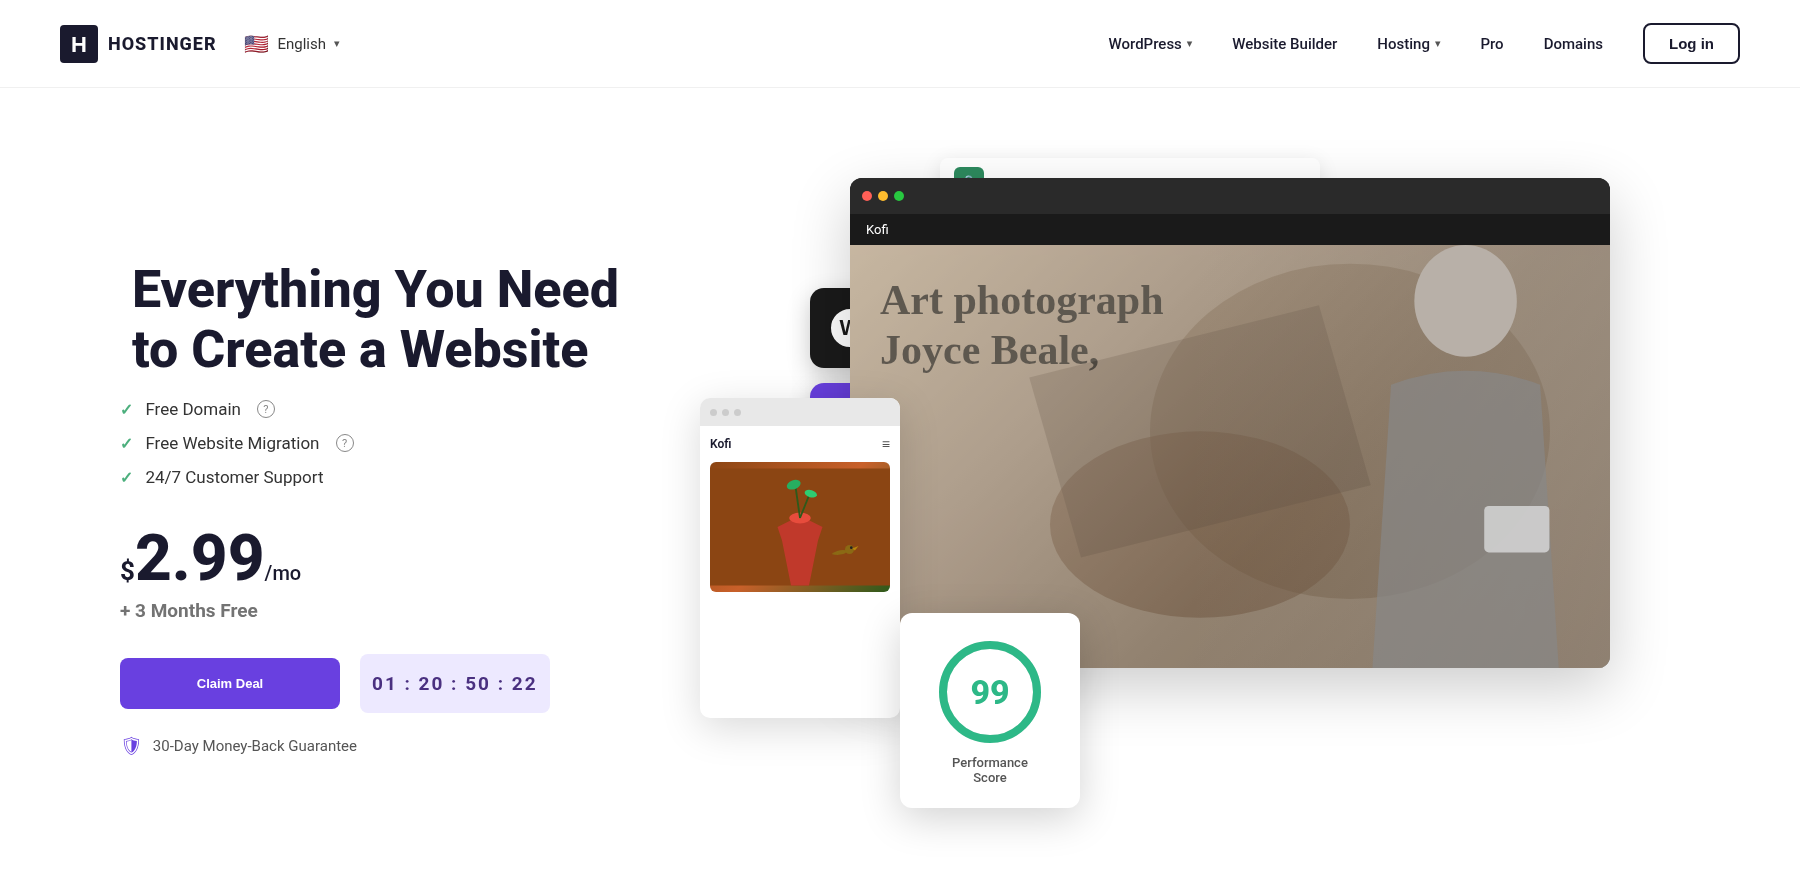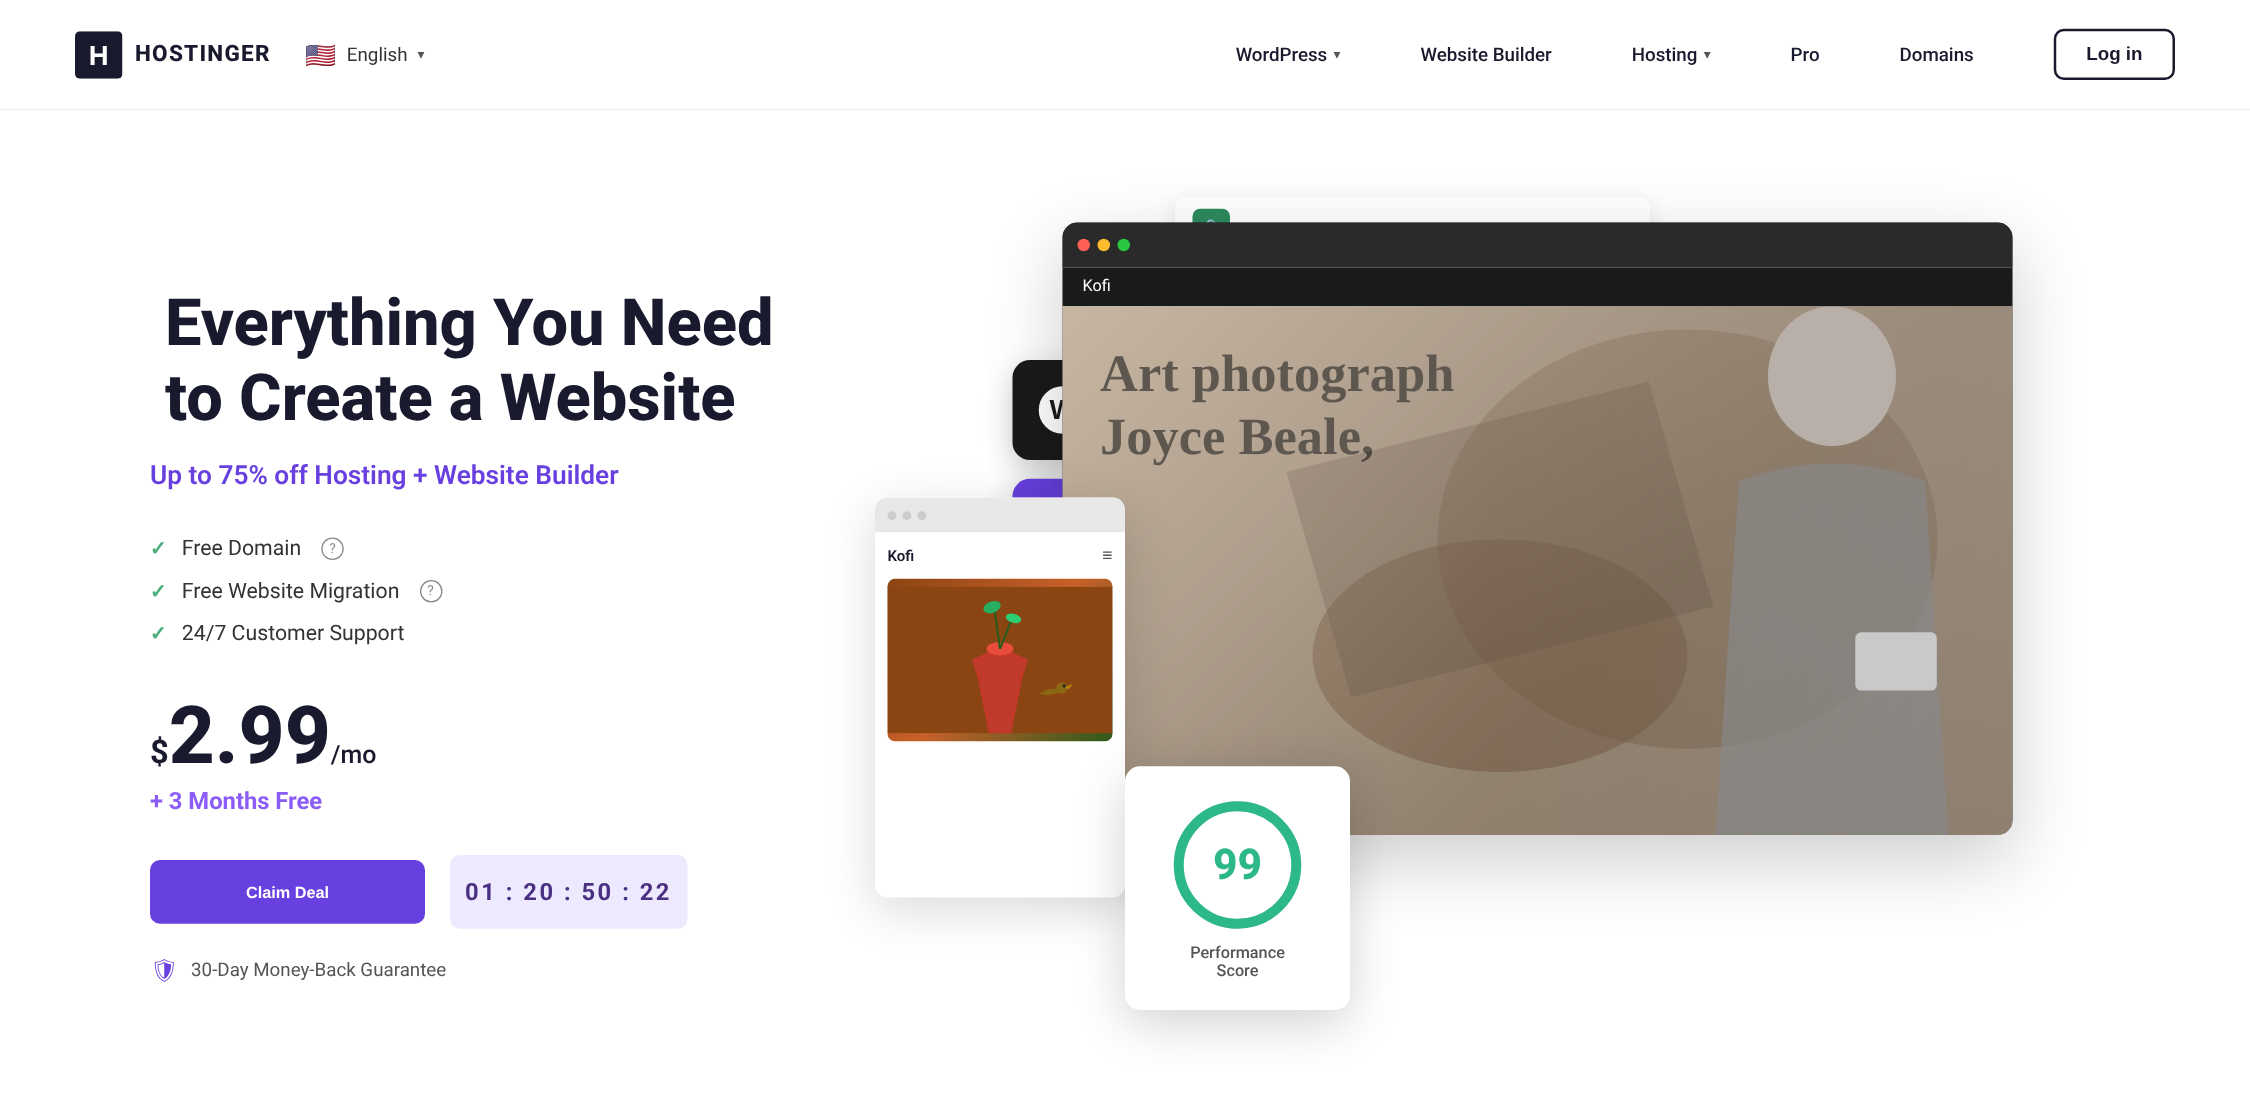--- a/index.html
+++ b/index.html
@@ -49,21 +49,21 @@
       cursor: pointer;
       font-size: 15px;
       color: #333;
     }
     .flag {
       font-size: 20px;
     }
     .nav-right {
       display: flex;
       align-items: center;
-      gap: 64px;
+      gap: 40px;
     }
     .nav-link {
       font-size: 15px;
       color: #1a1a2e;
       text-decoration: none;
       cursor: pointer;
       display: flex;
       align-items: center;
       gap: 5px;
       font-weight: 500;
@@ -165,21 +165,21 @@
       line-height: 1;
     }
     .price-period {
       font-size: 20px;
       color: #1a1a2e;
       font-weight: 500;
     }
     .price-bonus {
       font-size: 19px;
       font-weight: 700;
-      color: #8b5cf6;
+      color: #737373;
     }
     .cta-row {
       display: flex;
       align-items: center;
       gap: 20px;
       margin-bottom: 22px;
     }
     .claim-btn {
       background: #6940e0;
       color: #fff;
@@ -489,23 +489,20 @@
     </a>
     <button class="login-btn">Log in</button>
   </div>
 </nav>
 
 <section class="hero">
 
   <div class="hero-left">
     <h1 class="hero-title">Everything You Need to Create a Website</h1>
 
-    <p class="hero-subtitle">
-      <span>Up to </span><span style="color:#6940e0;">75% off</span><span> Hosting + Website Builder</span>
-    </p>
 
     <ul class="features">
       <li>
         <span class="check-icon">✓</span>
         <span>Free Domain</span>
         <span class="info-icon">?</span>
       </li>
       <li>
         <span class="check-icon">✓</span>
         <span>Free Website Migration</span>

